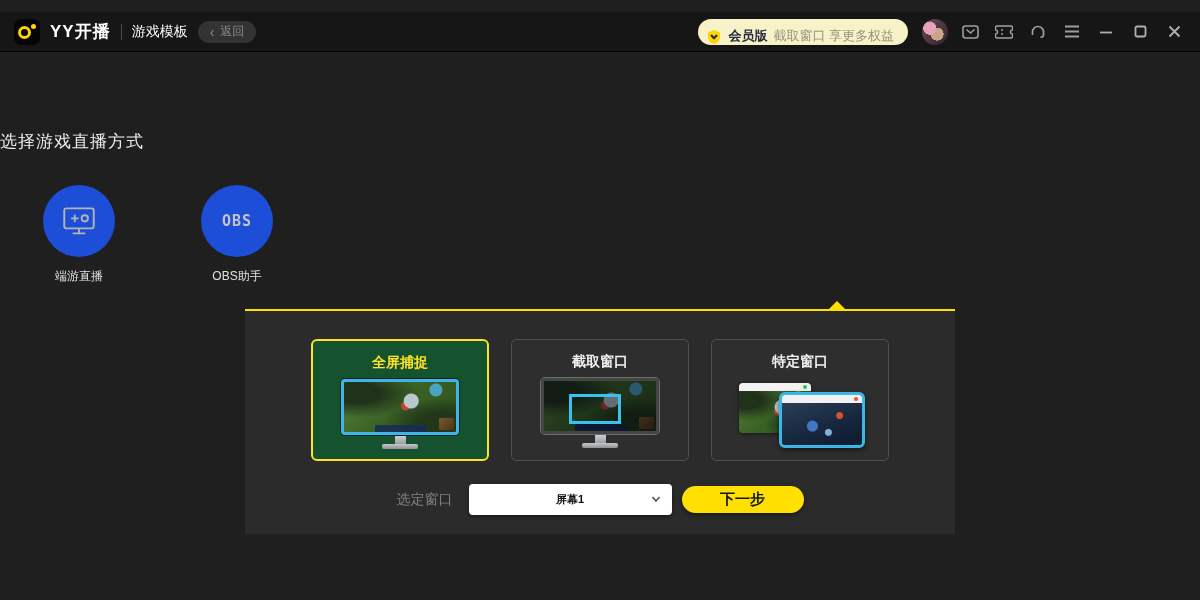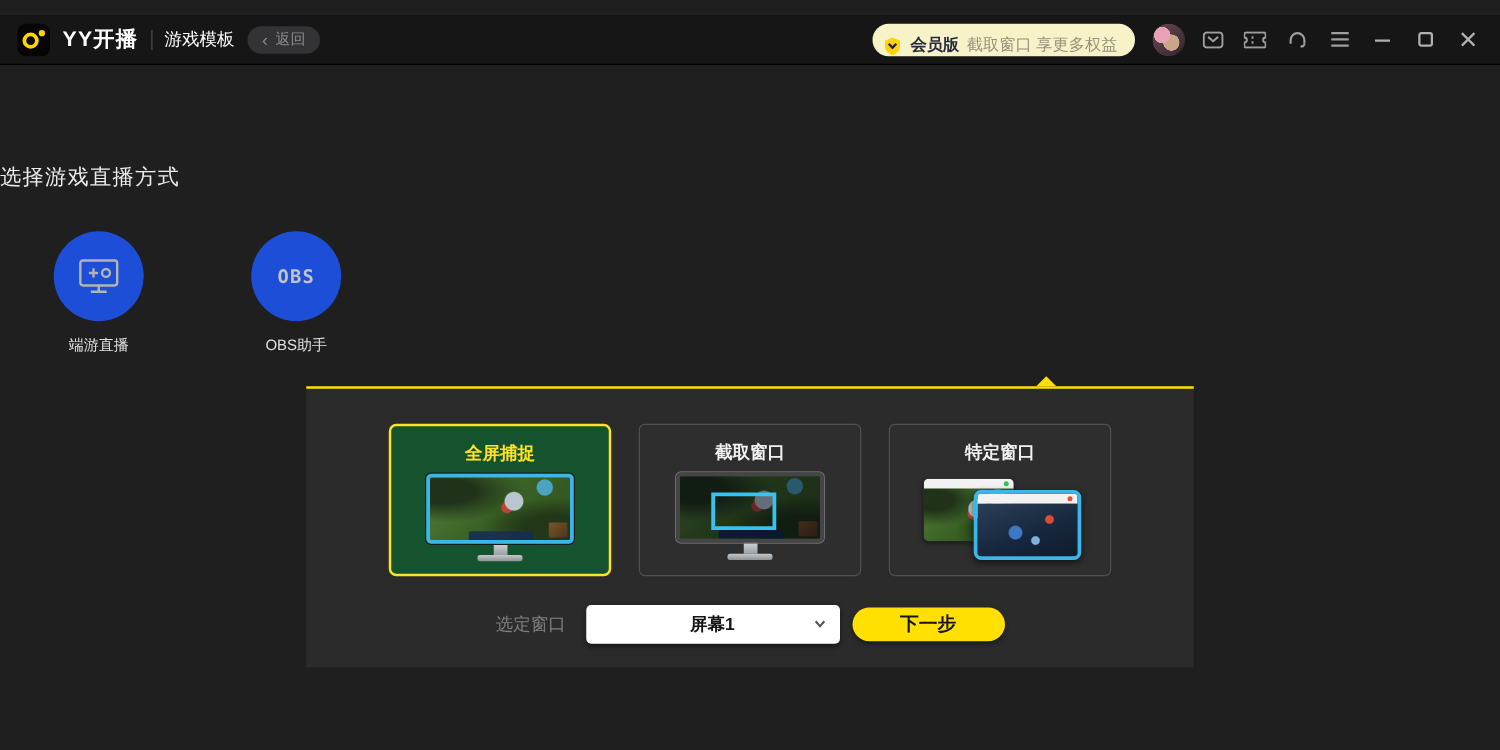--- a/index.html
+++ b/index.html
@@ -106,21 +106,21 @@
       radial-gradient(circle at 38% 55%, #3f77c2 0 5px, rgba(0,0,0,0) 6px),
       radial-gradient(circle at 58% 70%, #7fb3d8 0 3px, rgba(0,0,0,0) 4px),
       linear-gradient(160deg,#2a3f57,#16263c 60%,#0f1b2e);}
 
   
   .bottom-row{margin-top:23px;display:flex;align-items:center;justify-content:center;}
   .sel-label{font-size:14px;color:#808080;margin-right:16px;}
   .dropdown{width:203px;height:31px;background:#fff;border-radius:4px;position:relative;
             display:flex;align-items:center;justify-content:center;cursor:pointer;
             box-shadow:0 2px 4px rgba(0,0,0,.45);}
-  .dropdown .value{font-size:14px;font-weight:bold;color:#141414;}
+  .dropdown .value{font-size:11px;font-weight:bold;color:#141414;}
   .dropdown .dd-chev{position:absolute;right:10px;top:9px;}
   .next-btn{margin-left:10px;width:122px;height:27px;border:none;border-radius:16px;
             background:var(--button-yellow);color:#141414;font-size:15px;font-weight:bold;
             cursor:pointer;font-family:inherit;box-shadow:0 2px 4px rgba(0,0,0,.45);}
 </style>
 </head>
 <body>
 
 <div class="app">
 

